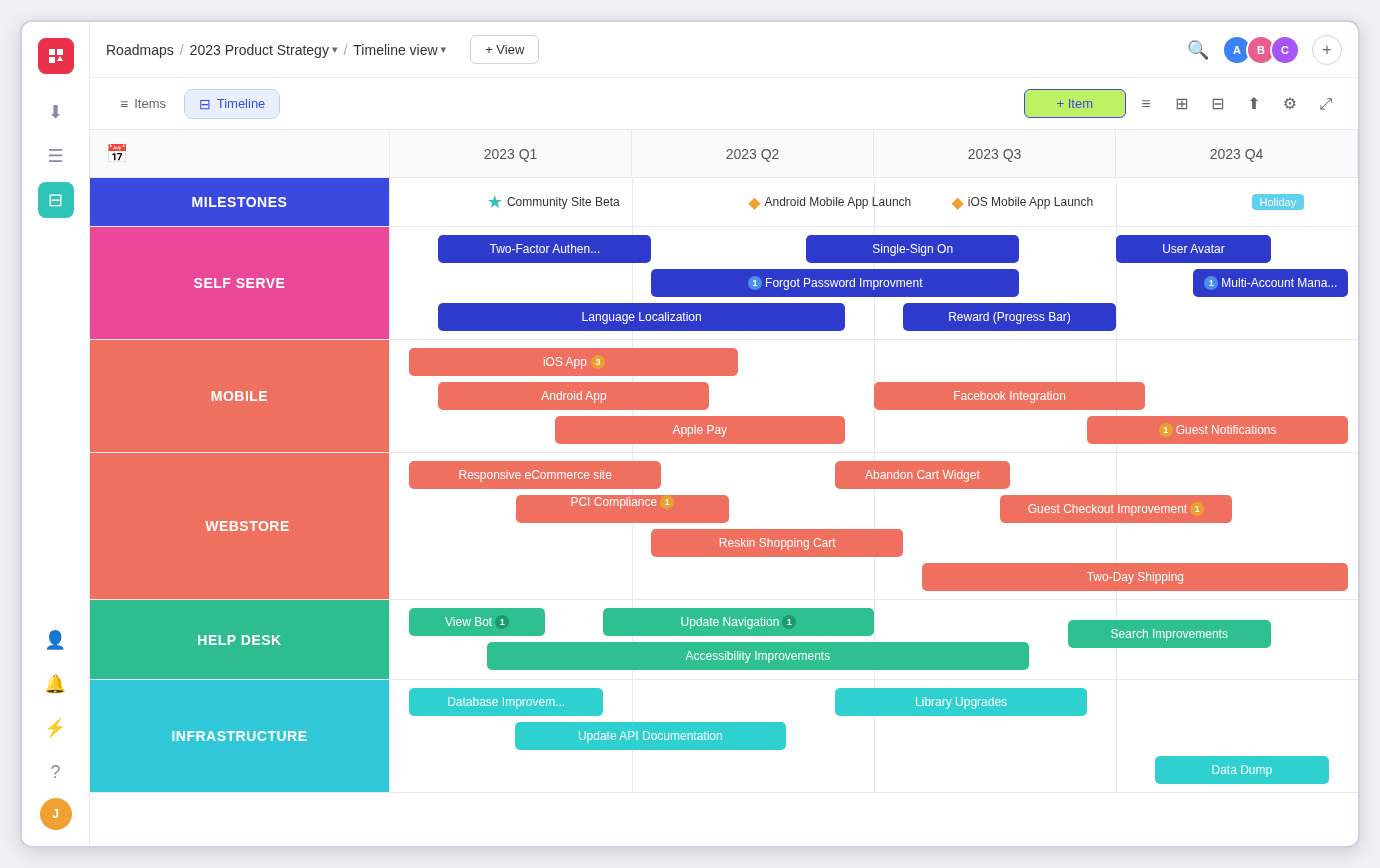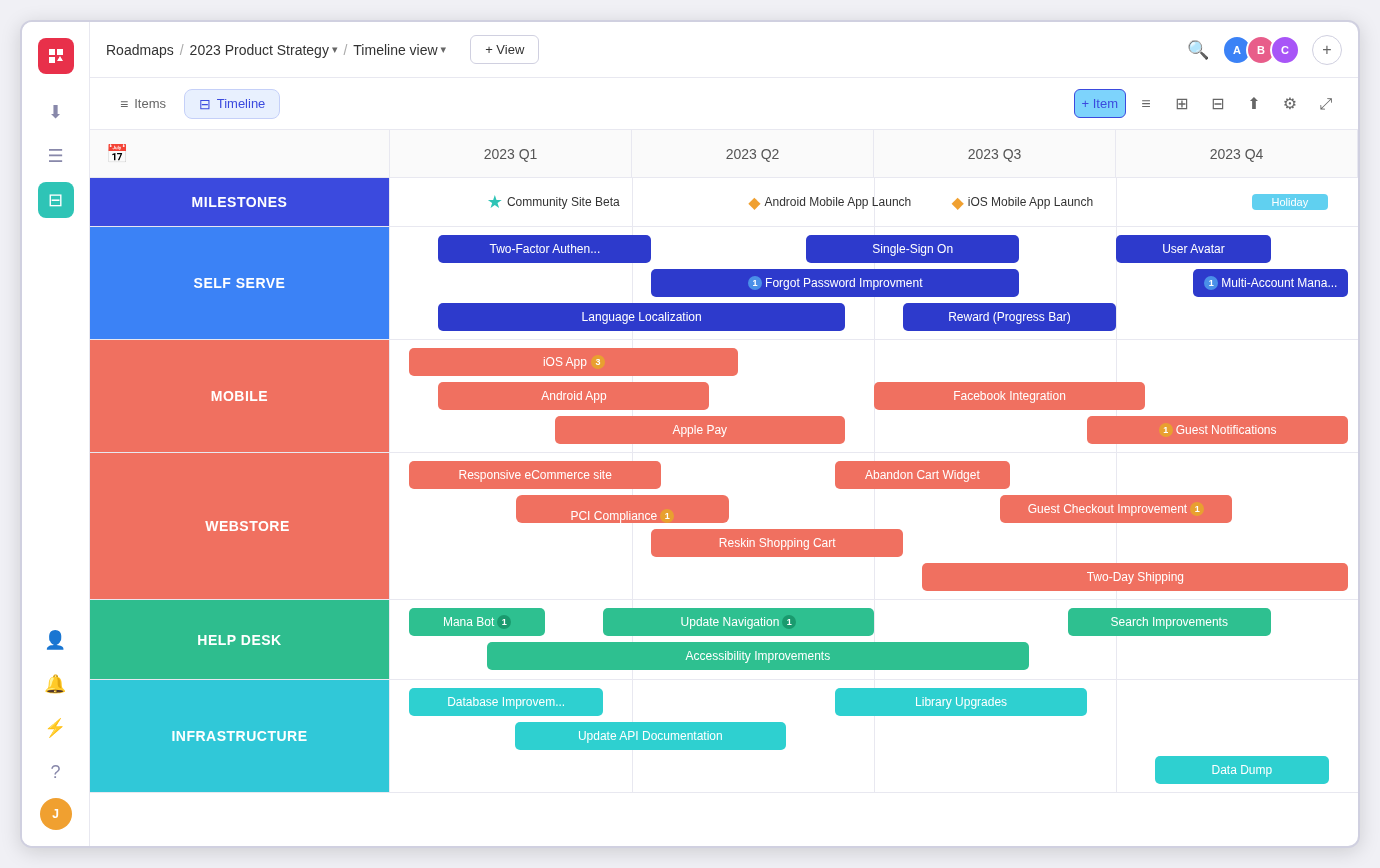--- a/index.html
+++ b/index.html
@@ -33,42 +33,42 @@
     .ha2 { background: #e85d8a; }
     .ha3 { background: #a855f7; }
     .add-avatar { width: 30px; height: 30px; border-radius: 50%; border: 1px solid #d0d0e0; display: flex; align-items: center; justify-content: center; font-size: 16px; color: #666; cursor: pointer; background: white; }
 
     
     .toolbar { height: 52px; border-bottom: 1px solid #e8e8f0; display: flex; align-items: center; padding: 0 16px; gap: 4px; }
     .tab { display: flex; align-items: center; gap: 6px; padding: 6px 14px; border-radius: 8px; font-size: 13px; cursor: pointer; color: #666; }
     .tab.active { background: #e8f0fe; color: #3b4ade; border: 1px solid #c5d0f8; }
     .tab-icon { font-size: 14px; }
     .toolbar-right { margin-left: auto; display: flex; align-items: center; gap: 4px; }
-    .add-item-btn { border: 1px solid #3b4ade; border-radius: 6px; padding: 6px 7px; font-size: 13px; cursor: pointer; background: #7dd3fc; color: #3b4ade; font-weight: 500; margin-left: 24px; }
+    .add-item-btn { border: 1px solid #3b4ade; border-radius: 6px; padding: 6px 32px; font-size: 13px; cursor: pointer; background: #bef264; color: #3b4ade; font-weight: 500; margin-left: 24px; }
     .toolbar-icon-btn { width: 32px; height: 32px; display: flex; align-items: center; justify-content: center; border-radius: 6px; cursor: pointer; color: #666; font-size: 16px; }
 
     
     .timeline-area { flex: 1; overflow: auto; position: relative; }
     .timeline-header { display: flex; height: 48px; border-bottom: 1px solid #e8e8f0; background: #fafafa; position: sticky; top: 0; z-index: 10; }
     .row-label-col { width: 300px; min-width: 300px; border-right: 1px solid #e8e8f0; display: flex; align-items: center; padding-left: 16px; }
     .calendar-icon { font-size: 18px; color: #aaa; }
     .quarter-headers { flex: 1; display: grid; grid-template-columns: repeat(4, 1fr); }
     .quarter-header { display: flex; align-items: center; justify-content: center; font-size: 14px; color: #555; font-weight: 500; border-right: 1px solid #e8e8f0; }
     .q3-line { position: absolute; top: 0; bottom: 0; left: 75%; width: 1px; background: #e8e8f0; }
 
     
     .bar { height: 28px; border-radius: 5px; display: flex; align-items: center; justify-content: center; font-size: 12px; color: white; font-weight: 500; position: absolute; white-space: nowrap; overflow: hidden; text-overflow: ellipsis; padding: 0 8px; }
     .bar-blue { background: #2d3acc; }
     .bar-salmon { background: #f07060; }
     .bar-green { background: #2ec090; }
     .bar-teal { background: #2ed0d0; }
     .milestone-item { position: absolute; display: flex; align-items: center; gap: 4px; font-size: 12px; color: #333; white-space: nowrap; }
     .milestone-star { color: #2ec4b6; font-size: 18px; }
     .milestone-diamond { color: #f0a030; font-size: 16px; }
-    .milestone-holiday { background: #60d0f0; color: white; border-radius: 4px; padding: 2px 20px; font-size: 11px; font-weight: 500; }
+    .milestone-holiday { background: #60d0f0; color: white; border-radius: 4px; padding: 2px 8px; font-size: 11px; font-weight: 500; }
 
     
     .section-wrapper { display: flex; border-bottom: 1px solid #e8e8f0; }
     .section-label { width: 300px; min-width: 300px; display: flex; align-items: center; justify-content: center; font-weight: 700; font-size: 14px; letter-spacing: 0.5px; color: white; border-right: 1px solid #e8e8f0; }
     .section-bars { flex: 1; position: relative; padding: 8px 0; display: flex; flex-direction: column; gap: 6px; }
     .bar-row { position: relative; height: 28px; }
 
     
     
   </style>
@@ -181,21 +181,21 @@
             <span style="font-size:12px;color:#333;">iOS Mobile App Launch</span>
           </div>
 
           <div class="milestone-item" style="left:89%;">
             <span class="milestone-holiday">Holiday</span>
           </div>
         </div>
       </div>
 
       <div class="section-wrapper" style="min-height: 108px;">
-        <div class="section-label" style="background:#3b82f6;">
+        <div class="section-label" style="background:#ec4899;">
           <span>SELF SERVE</span>
         </div>
         <div class="section-bars">
           <div style="position:absolute; top:0; bottom:0; left:25%; width:1px; background:#e8e8f0;"></div>
           <div style="position:absolute; top:0; bottom:0; left:50%; width:1px; background:#e8e8f0;"></div>
           <div style="position:absolute; top:0; bottom:0; left:75%; width:1px; background:#e8e8f0;"></div>
 
           <div class="bar-row">
             <div class="bar bar-blue" style="left:5%;width:22%;text-align:center;">
               <span>Two-Factor Authen...</span>
@@ -279,21 +279,21 @@
           <div class="bar-row">
             <div class="bar bar-salmon" style="left:2%;width:26%;">
               <span>Responsive eCommerce site</span>
             </div>
             <div class="bar bar-salmon" style="left:46%;width:18%;">
               <span>Abandon Cart Widget</span>
             </div>
           </div>
 
           <div class="bar-row">
-            <div class="bar bar-salmon" style="left:13%;width:22%;display:flex;align-items:flex-end;gap:3px;border-radius:6px;">
+            <div class="bar bar-salmon" style="left:13%;width:22%;display:flex;align-items:flex-start;gap:3px;">
               <span>PCI Compliance</span>
               <span style="width:14px;height:14px;background:#e8a030;border-radius:50%;display:inline-flex;align-items:center;justify-content:center;font-size:9px;color:white;font-weight:bold;">1</span>
             </div>
             <div class="bar bar-salmon" style="left:63%;width:24%;display:flex;align-items:center;gap:3px;">
               <span>Guest Checkout Improvement</span>
               <span style="width:14px;height:14px;background:#e8a030;border-radius:50%;display:inline-flex;align-items:center;justify-content:center;font-size:9px;color:white;font-weight:bold;">1</span>
             </div>
           </div>
 
           <div class="bar-row">
@@ -314,28 +314,28 @@
         <div class="section-label" style="background:#2ebd8e;">
           <span>HELP DESK</span>
         </div>
         <div class="section-bars">
           <div style="position:absolute; top:0; bottom:0; left:25%; width:1px; background:#e8e8f0;"></div>
           <div style="position:absolute; top:0; bottom:0; left:50%; width:1px; background:#e8e8f0;"></div>
           <div style="position:absolute; top:0; bottom:0; left:75%; width:1px; background:#e8e8f0;"></div>
 
           <div class="bar-row">
             <div class="bar bar-green" style="left:2%;width:14%;display:flex;align-items:center;gap:3px;">
-              <span>Mana Bot</span>
+              <span>View Bot</span>
               <span style="width:14px;height:14px;background:#1a9a6e;border-radius:50%;display:inline-flex;align-items:center;justify-content:center;font-size:9px;color:white;font-weight:bold;">1</span>
             </div>
             <div class="bar bar-green" style="left:22%;width:28%;display:flex;align-items:center;gap:3px;">
               <span>Update Navigation</span>
               <span style="width:14px;height:14px;background:#1a9a6e;border-radius:50%;display:inline-flex;align-items:center;justify-content:center;font-size:9px;color:white;font-weight:bold;">1</span>
             </div>
-            <div class="bar bar-green" style="left:70%;width:21%;">
+            <div class="bar bar-green" style="left:70%;width:21%;margin-top:12px;">
               <span>Search Improvements</span>
             </div>
           </div>
 
           <div class="bar-row">
             <div class="bar bar-green" style="left:10%;width:56%;">
               <span>Accessibility Improvements</span>
             </div>
           </div>
         </div>

